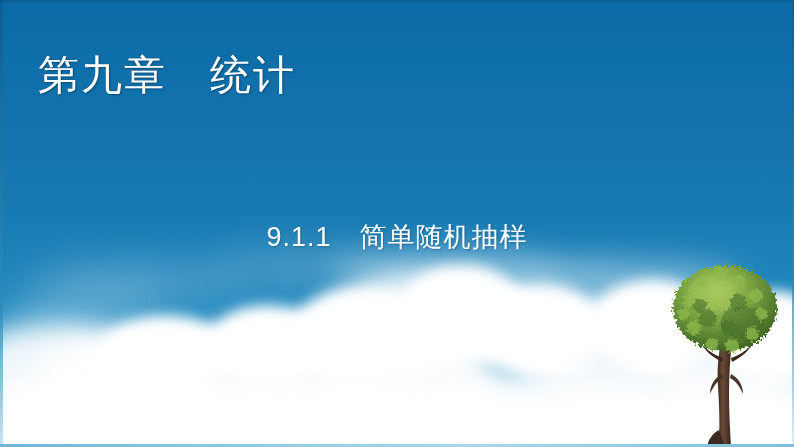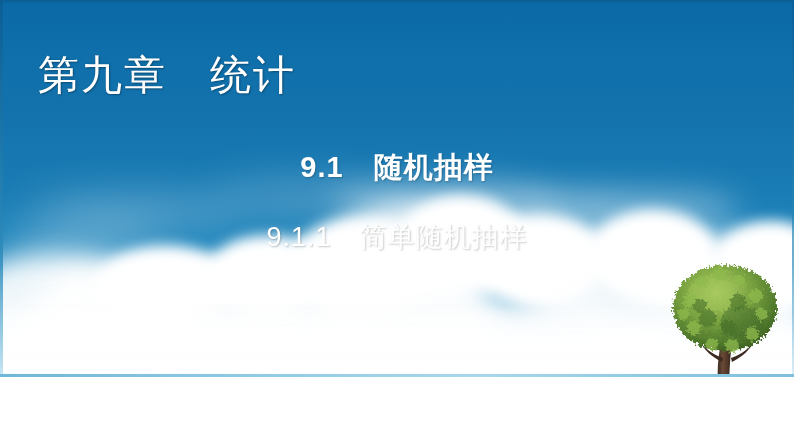--- a/index.html
+++ b/index.html
@@ -7,21 +7,21 @@
     padding: 0;
     background: #ffffff;
   }
   body {
     font-family: "Liberation Sans", sans-serif;
   }
 
   .slide {
     position: relative;
     width: 794px;
-    height: 377px;
+    height: 447px;
     overflow: hidden;
     background: #0d6ca8;
   }
 
   
   .sky {
     position: absolute;
     inset: 0;
     background: linear-gradient(180deg,
         #0a69a6 0%,
@@ -225,21 +225,20 @@
             <circle cx="60" cy="66" r="8"></circle>
           <circle cx="70" cy="40" r="8"></circle>
             <circle cx="32" cy="44" r="7"></circle>
         </g>
       </g>
     </svg>
   </div>
 
   <div class="title-chapter">第九章　统计</div>
 
-  <div class="subtitle-1">9.1　随机抽样</div>
 
   <div class="subtitle-2">9.1.1　简单随机抽样</div>
 
   <div class="edge-top"></div>
   <div class="edge-left"></div>
   <div class="edge-right"></div>
   <div class="edge-bottom"></div>
 </div>
 
 </body></html>

